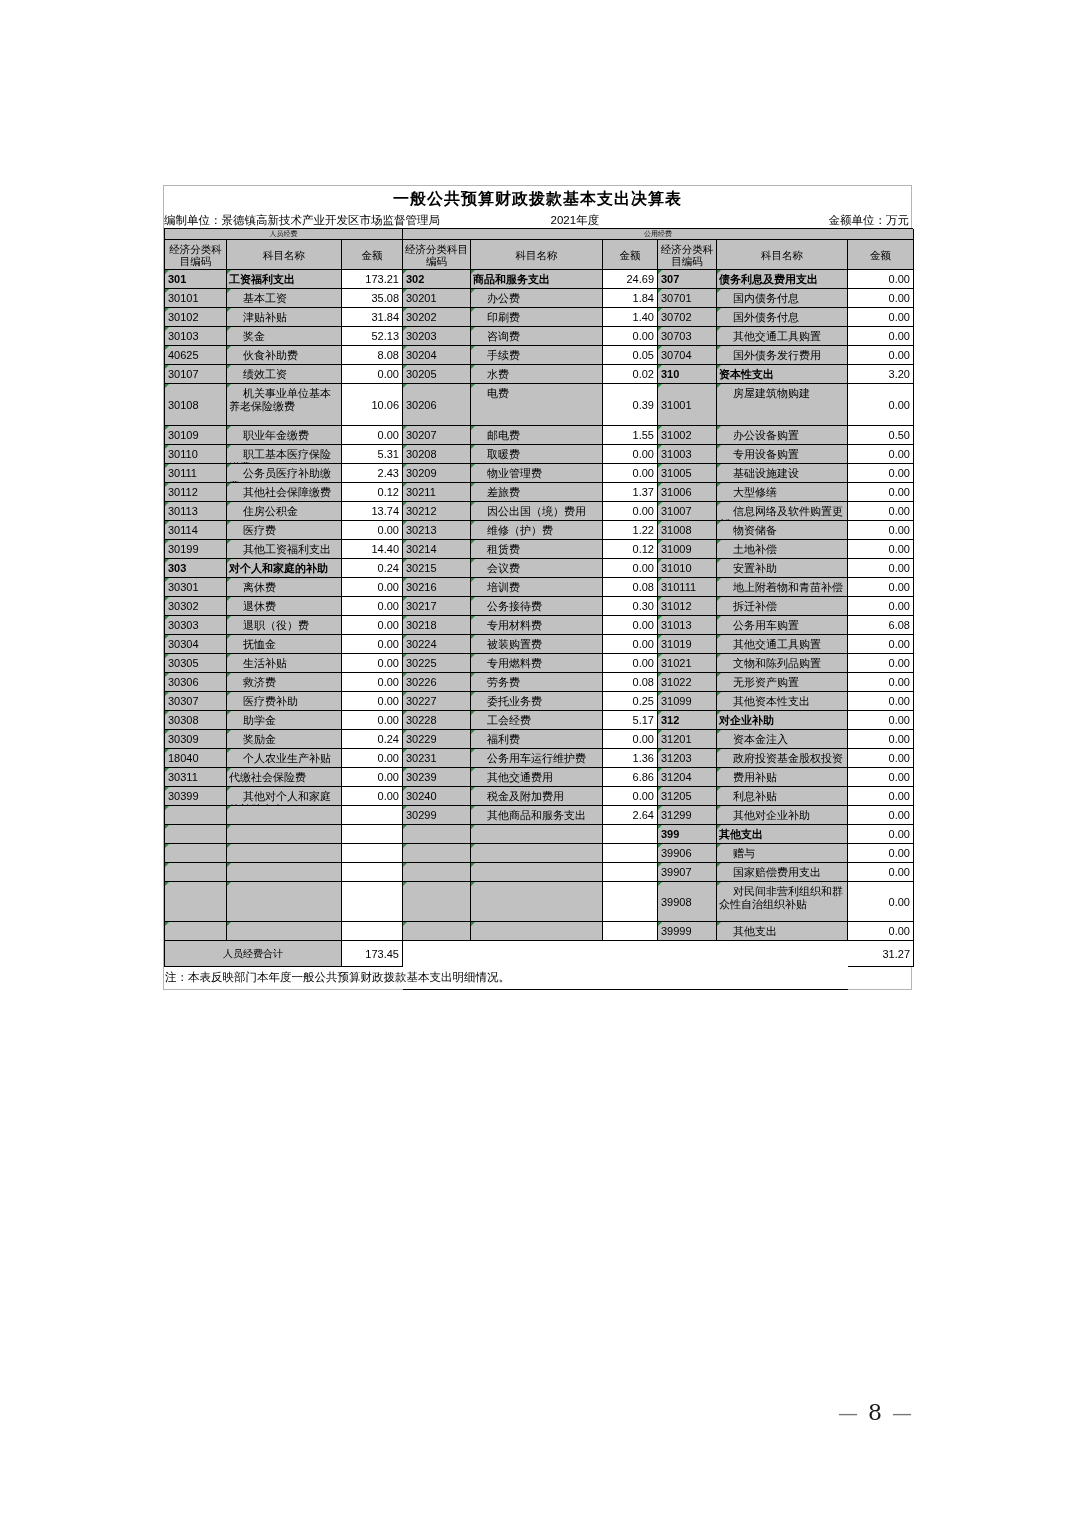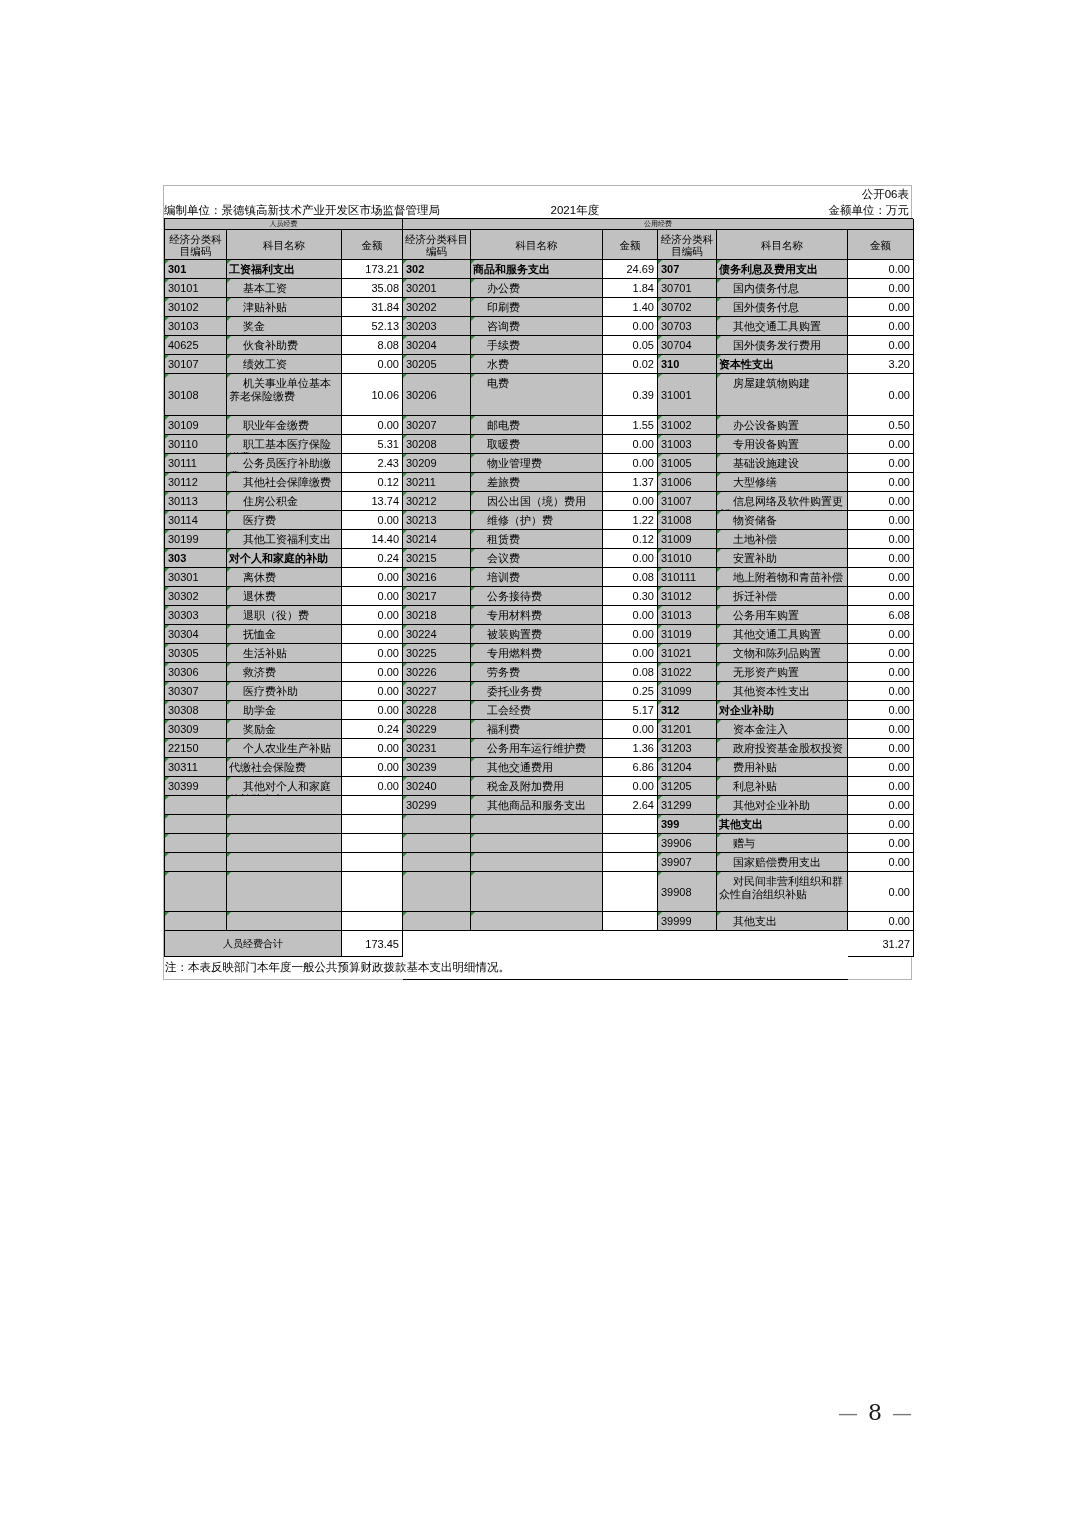--- a/index.html
+++ b/index.html
@@ -71,21 +71,21 @@
     position: absolute; left: 815px; top: 1400px; width: 120px;
     text-align: center; font-family: "DejaVu Serif", serif;
     font-size: 22px; color: #1a1a1a;
   }
   .page-number .dash { color: #777; font-size: 20px; padding: 0 10px; }
 </style>
 </head>
 <body>
 
 <div class="sheet">
-  <div class="doccode-row">公开06表</div>
+  <div class="title-row">一般公共预算财政拨款基本支出决算表</div>
   <div class="unit-row">
     <span class="left">编制单位：景德镇高新技术产业开发区市场监督管理局</span>
     <span class="mid">2021年度</span>
     <span class="right">金额单位：万元</span>
   </div>
   <div class="grid" id="grid" style="grid-template-columns: 62px 115px 61px 68px 132px 55px 59px 131px 66px; grid-template-rows: 11px 30px 19px 19px 19px 19px 19px 19px 42px 19px 19px 19px 19px 19px 19px 19px 19px 19px 19px 19px 19px 19px 19px 19px 19px 19px 19px 19px 19px 19px 19px 19px 19px 40px 19px 26px;">
       <div class="cell g band" style="grid-column: span 3;">人员经费</div>
       <div class="cell g band" style="grid-column: span 6;">公用经费</div>
       <div class="cell g hd">经济分类科目编码</div>
       <div class="cell g hd">科目名称</div>
@@ -305,21 +305,21 @@
       <div class="cell w amt">0.00</div>
       <div class="cell g tri code">30309</div>
       <div class="cell g tri nm ind">奖励金</div>
       <div class="cell w amt">0.24</div>
       <div class="cell g tri code">30229</div>
       <div class="cell g tri nm ind">福利费</div>
       <div class="cell w amt">0.00</div>
       <div class="cell g tri code">31201</div>
       <div class="cell g tri nm ind">资本金注入</div>
       <div class="cell w amt">0.00</div>
-      <div class="cell g tri code">22150</div>
+      <div class="cell g tri code">18040</div>
       <div class="cell g tri nm ind">个人农业生产补贴</div>
       <div class="cell w amt">0.00</div>
       <div class="cell g tri code">30231</div>
       <div class="cell g tri nm ind">公务用车运行维护费</div>
       <div class="cell w amt">1.36</div>
       <div class="cell g tri code">31203</div>
       <div class="cell g tri nm ind">政府投资基金股权投资</div>
       <div class="cell w amt">0.00</div>
       <div class="cell g tri code">30311</div>
       <div class="cell g tri nm">代缴社会保险费</div>

